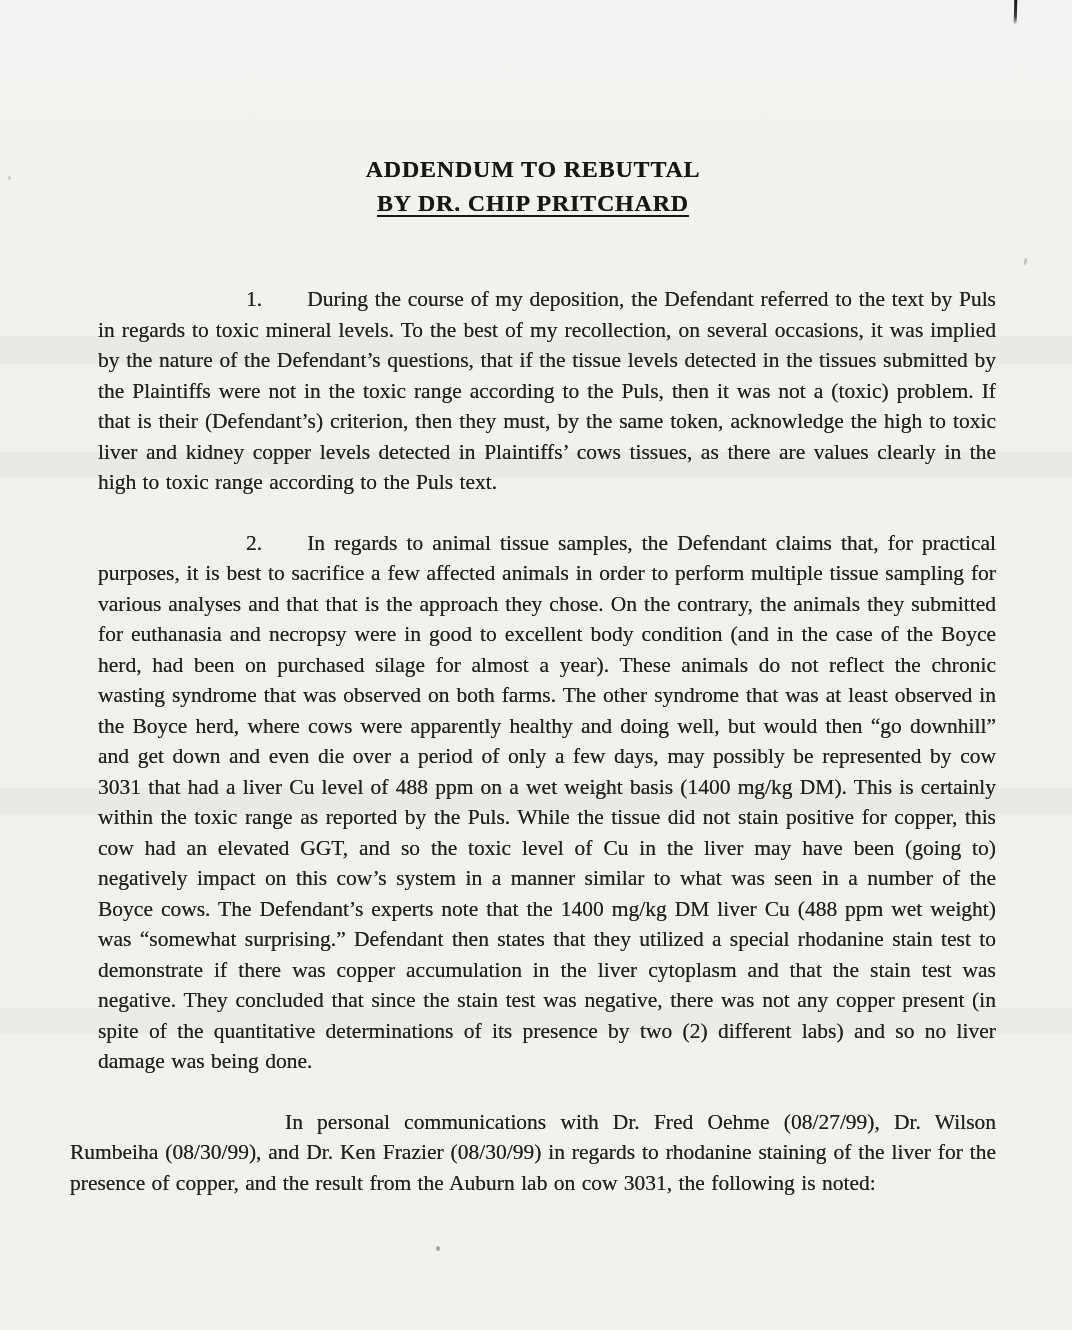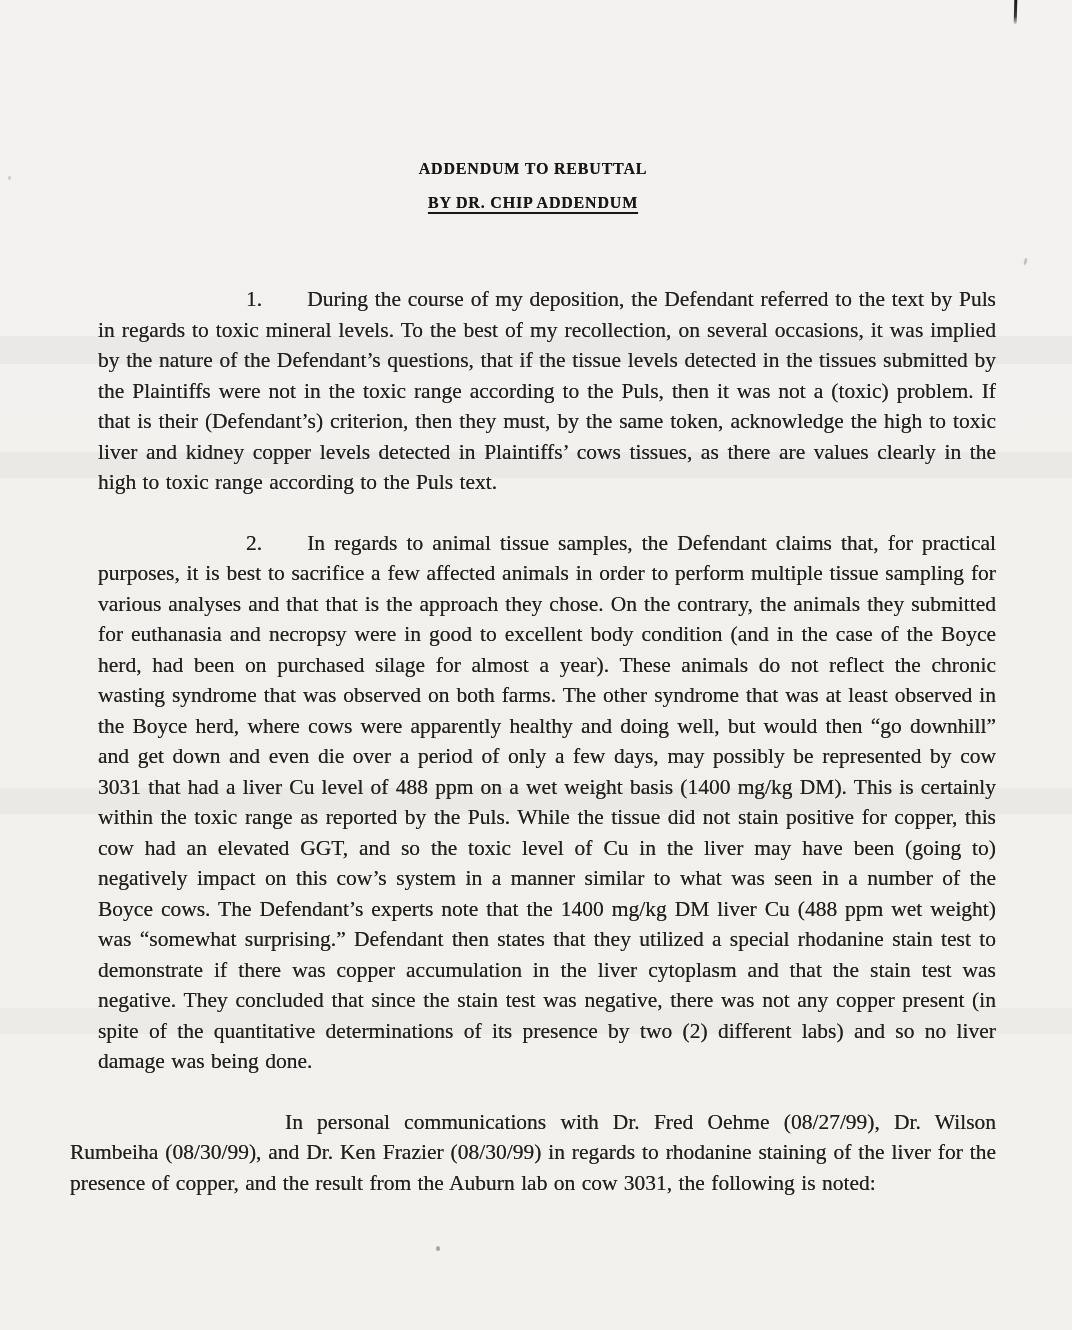--- a/index.html
+++ b/index.html
@@ -32,21 +32,21 @@
   .content {
     position: absolute;
     left: 70px;
     top: 0;
     width: 926px;
   }
   .title-block {
     margin-top: 152px;
     text-align: center;
     font-weight: bold;
-    font-size: 16px;
+    font-size: 24px;
     line-height: 34px;
     letter-spacing: 0.8px;
     color: #181714;
     text-shadow: 0 0 0.6px rgba(25,24,20,0.75);
   }
   .title-line2 {
     text-decoration: underline;
     text-decoration-thickness: 2px;
     text-underline-offset: 4px;
   }
@@ -97,21 +97,21 @@
 
 <div class="pen-mark"></div>
 <div class="speck speck1"></div>
 <div class="speck speck2"></div>
 <div class="speck speck3"></div>
 
 <div class="content">
 
   <div class="title-block">
     <div class="title-line1">ADDENDUM TO REBUTTAL</div>
-    <div class="title-line2">BY DR. CHIP ADDENDUM</div>
+    <div class="title-line2">BY DR. CHIP PRITCHARD</div>
   </div>
 
   <div class="doc-body">
 
     <p class="para para-numbered">
       <span class="para-num">1.</span><span class="num-gap"></span><span>During the course of my deposition, the Defendant referred to the text by Puls in regards to toxic mineral levels.  To the best of my recollection, on several occasions, it was implied by the nature of the Defendant’s questions, that if the tissue levels detected in the tissues submitted by the Plaintiffs were not in the toxic range according to the Puls, then it was not a (toxic) problem.  If that is their (Defendant’s) criterion, then they must, by the same token, acknowledge the high to toxic liver and kidney copper levels detected in Plaintiffs’ cows tissues, as there are values clearly in the high to toxic range according to the Puls text.</span>
     </p>
 
     <p class="para para-numbered">
       <span class="para-num">2.</span><span class="num-gap"></span><span>In regards to animal tissue samples, the Defendant claims that, for practical purposes, it is best to sacrifice a few affected animals in order to perform multiple tissue sampling for various analyses and that that is the approach they chose.  On the contrary, the animals they submitted for euthanasia and necropsy were in good to excellent body condition (and in the case of the Boyce herd, had been on purchased silage for almost a year).  These animals do not reflect the chronic wasting syndrome that was observed on both farms.  The other syndrome that was at least observed in the Boyce herd, where cows were apparently healthy and doing well, but would then “go downhill” and get down and even die over a period of only a few days, may possibly be represented by cow 3031 that had a liver Cu level of 488 ppm on a wet weight basis (1400 mg/kg DM).  This is certainly within the toxic range as reported by the Puls.  While the tissue did not stain positive for copper, this cow had an elevated GGT, and so the toxic level of Cu in the liver may have been (going to) negatively impact on this cow’s system in a manner similar to what was seen in a number of the Boyce cows.  The Defendant’s experts note that the 1400 mg/kg DM liver Cu (488 ppm wet weight) was “somewhat surprising.”  Defendant then states that they utilized a special rhodanine stain test to demonstrate if there was copper accumulation in the liver cytoplasm and that the stain test was negative.  They concluded that since the stain test was negative, there was not any copper present (in spite of the quantitative determinations of its presence by two (2) different labs) and so no liver damage was being done.</span>

